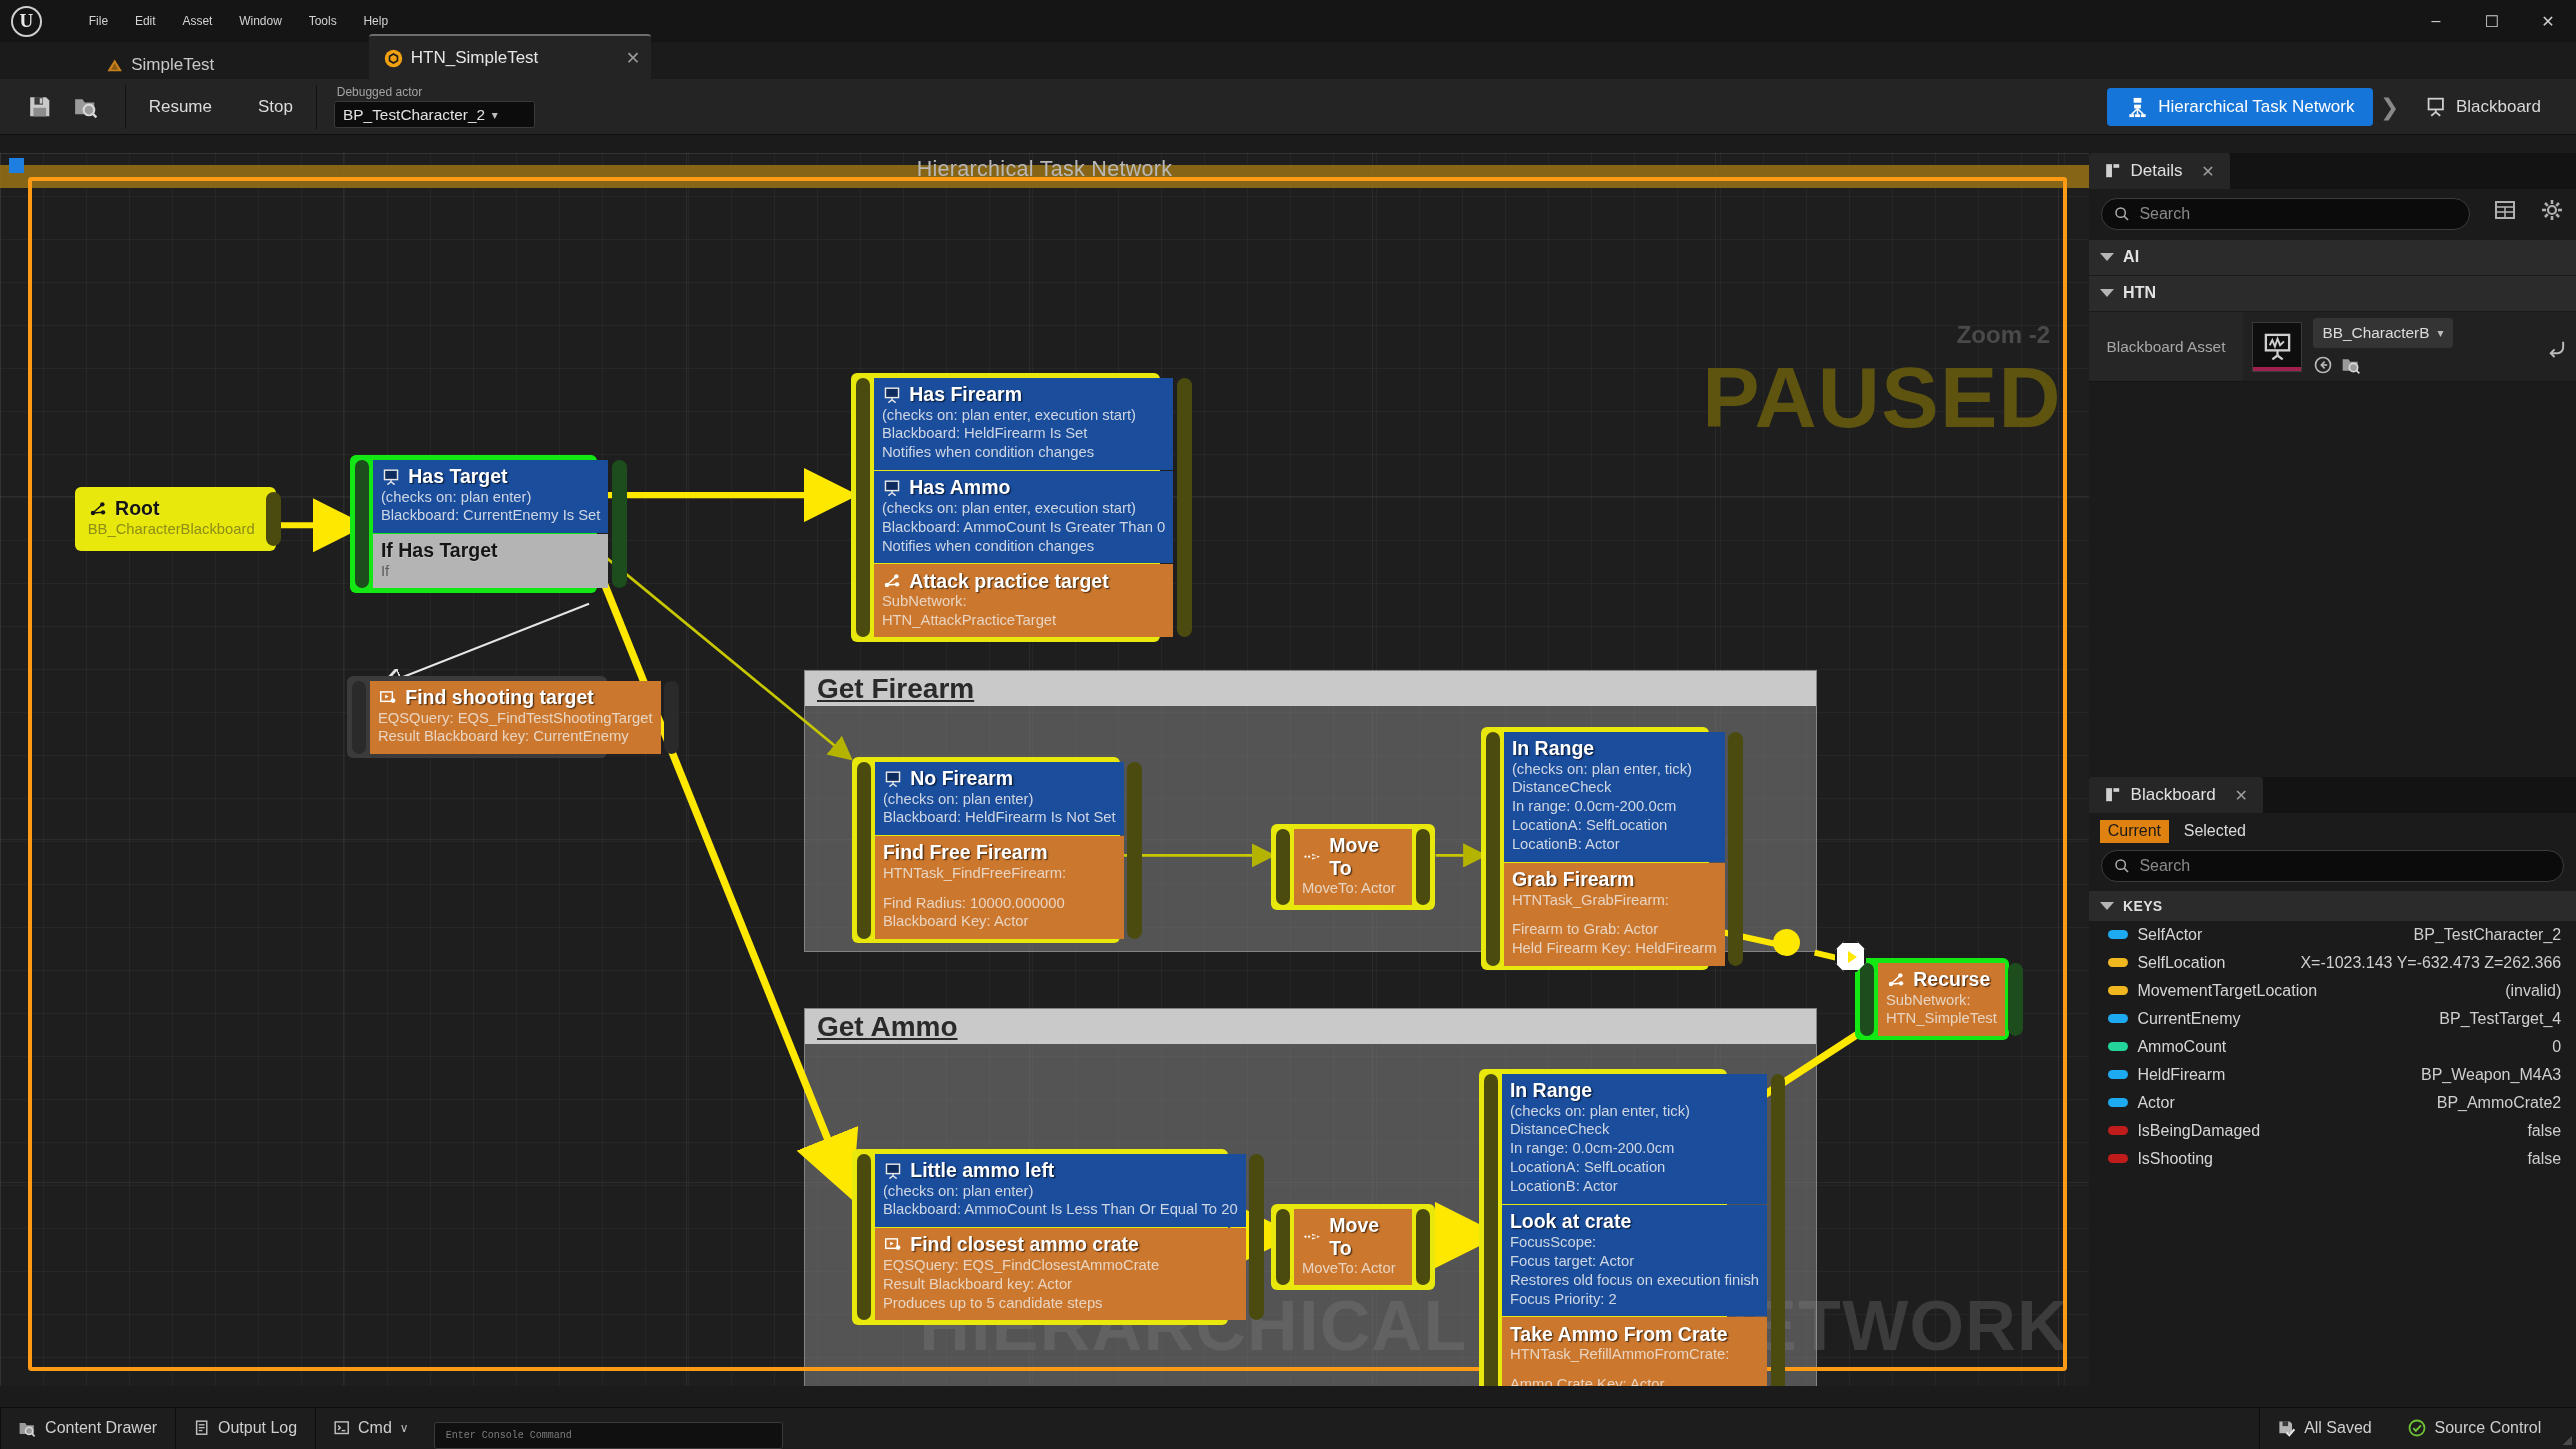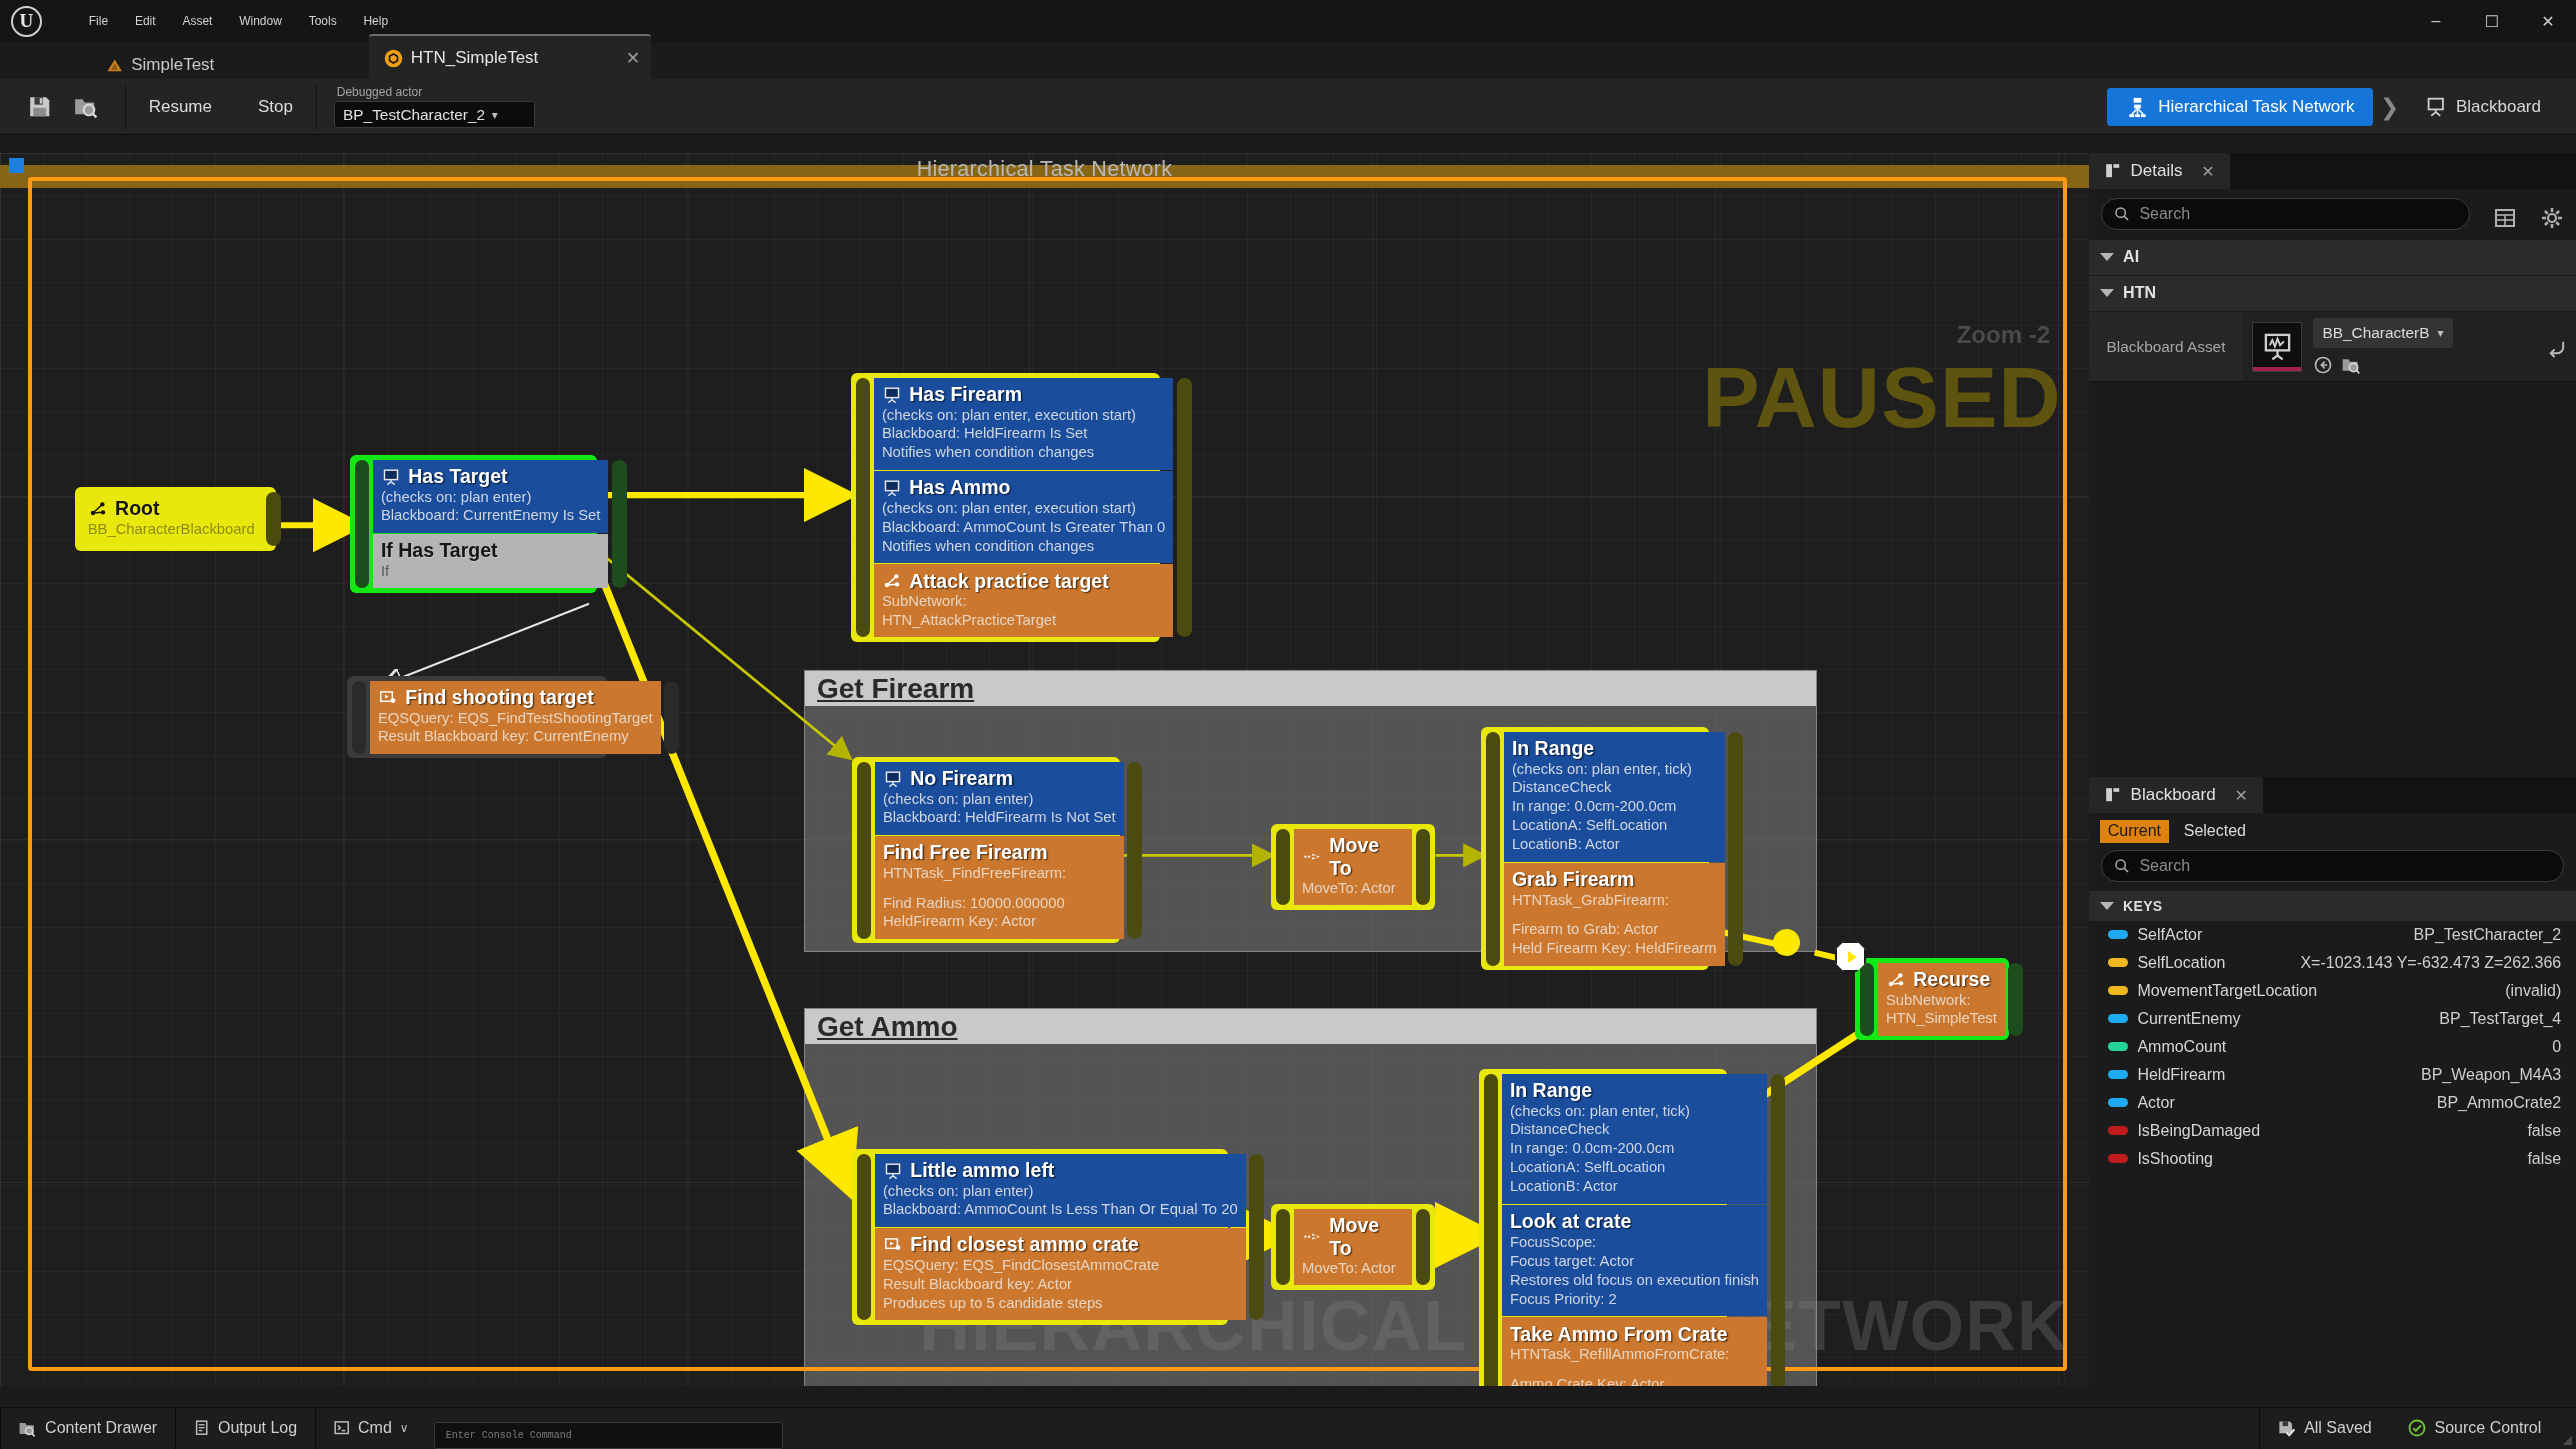--- a/index.html
+++ b/index.html
@@ -216,21 +216,21 @@
   .rpanel { position: absolute; right: 0; background: #1b1b1b; }
   .panel-tabrow { height: 36px; display: flex; align-items: flex-end; background: #131313; }
   .panel-tab {
     height: 36px; display: flex; align-items: center; gap: 9.4px;
     padding: 0 14.8px; background: #262626; font-size: 17px; color: #e0e0e0;
     border-radius: 2.7px 2.7px 0 0;
   }
   .panel-tab .px { font-size: 16px; color: #9e9e9e; margin-left: 9.4px; cursor: pointer; }
   .panel-body { background: #1b1b1b; }
 
-  .srch-row { display: flex; align-items: flex-end; gap: 23px; padding: 9.4px 12px; }
+  .srch-row { display: flex; align-items: flex-start; gap: 23px; padding: 9.4px 12px; }
   .srch {
     flex: 1 1 auto; height: 32px; background: #0b0b0b;
     border: 0.7px solid #3c3c3c; border-radius: 16px;
     display: flex; align-items: center; gap: 9.4px; padding: 0 12px;
     font-size: 16px; color: #8a8a8a;
   }
   .srch-ico { width: 16px; height: 16px; flex: 0 0 16px; }
   .icobtn { width: 24px; height: 24px; cursor: pointer; }
 
   .cat-row {
@@ -589,21 +589,21 @@
               <span>No Firearm</span>
             </div>
             <div class="blk-line">(checks on: plan enter)</div>
             <div class="blk-line">Blackboard: HeldFirearm Is Not Set</div>
           </div>
           <div class="blk blk-orange">
             <div class="blk-title">Find Free Firearm</div>
             <div class="blk-line">HTNTask_FindFreeFirearm:</div>
             <div class="blk-spacer"></div>
             <div class="blk-line">Find Radius: 10000.000000</div>
-            <div class="blk-line">HeldFirearm Key: Actor</div>
+            <div class="blk-line">Blackboard Key: Actor</div>
           </div>
         </div>
         <div class="pin pin-dark-y"></div>
       </div>
     </div>
 
     <div class="node" style="left:1271px; top:671px; width:164px;">
       <div class="node-shell shell-yellow">
         <div class="pin pin-dark-y"></div>
         <div class="node-body">

